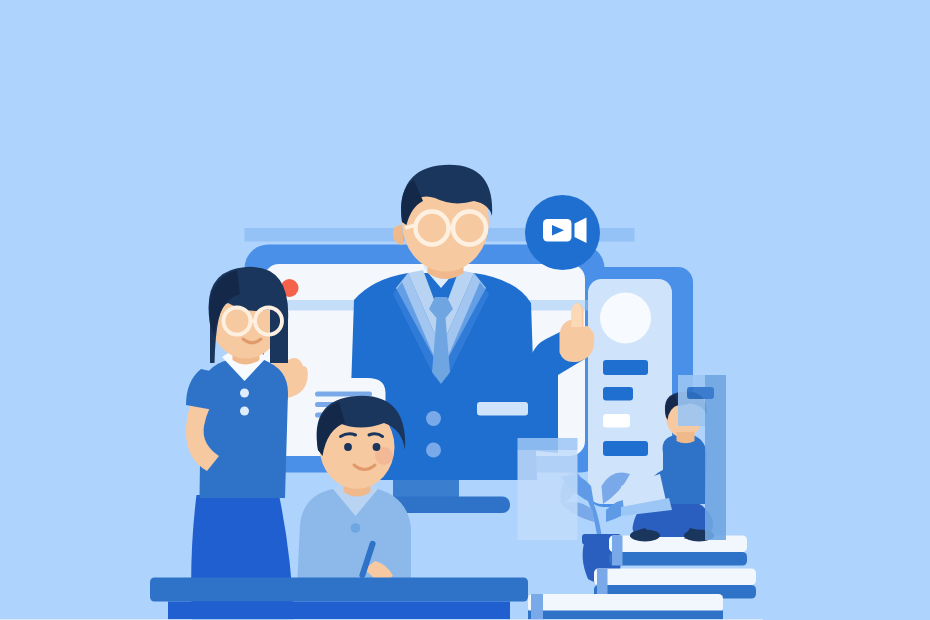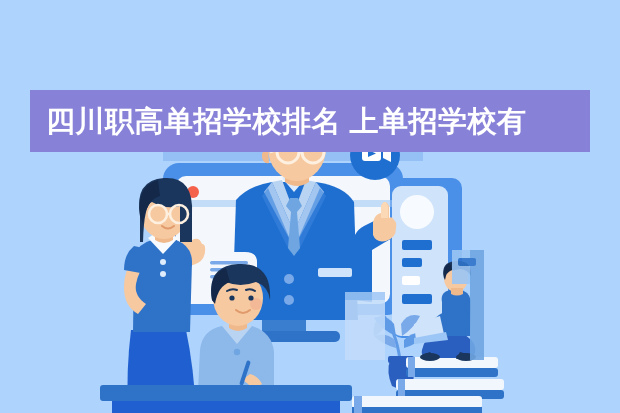--- a/index.html
+++ b/index.html
@@ -262,17 +262,14 @@
       </g>
 
       <g opacity="0.85">
         <rect x="345" y="300" width="40" height="60" fill="#c2dcfa"></rect>
         <rect x="345" y="292" width="40" height="8" fill="#9cc6f5"></rect>
       </g>
 
     </svg>
   </div>
 
-  <div class="banner">
-    <div class="banner-text">四川职高单招学校排名 上单招学校有</div>
-  </div>
 
 </div>
 
 </body></html>

